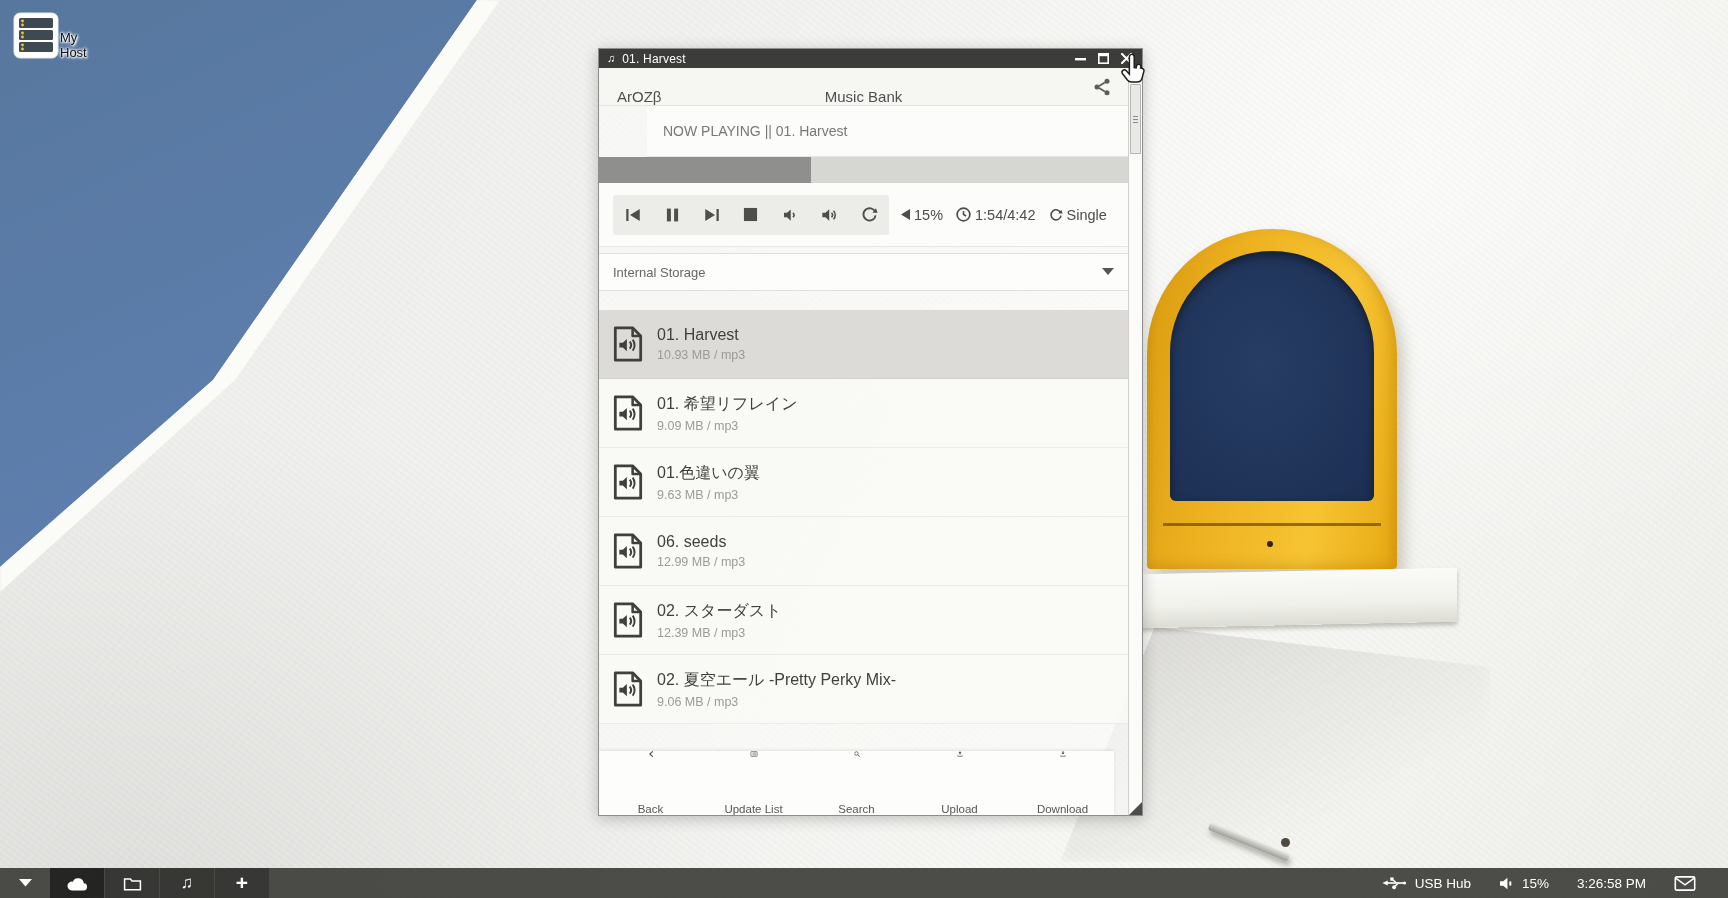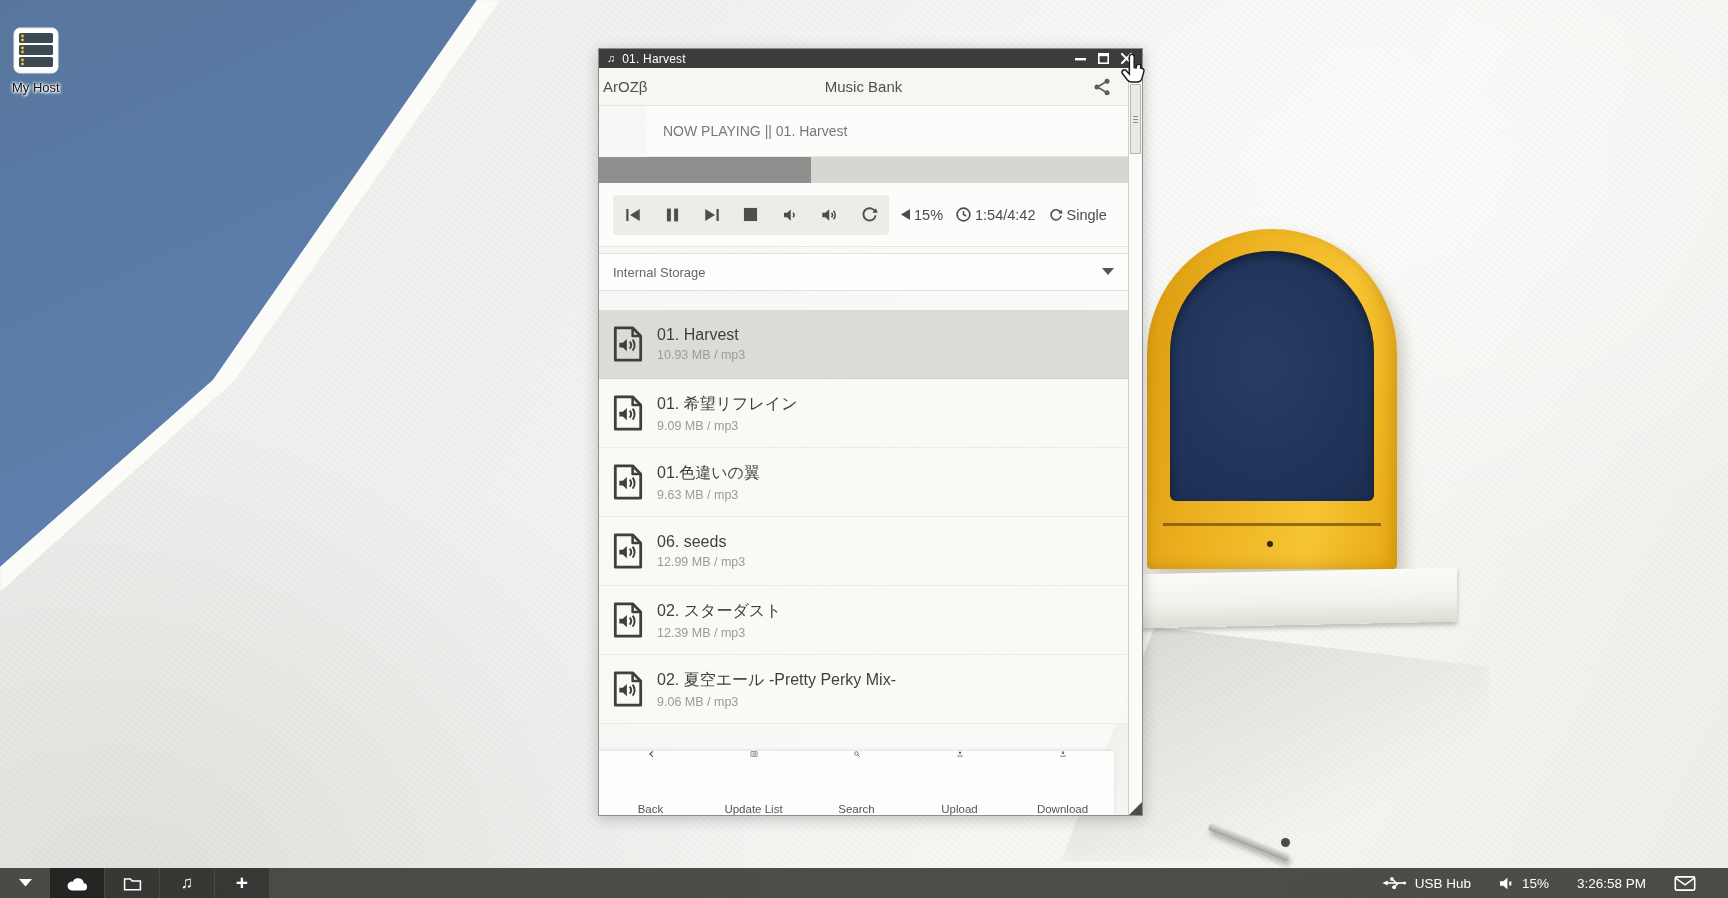--- a/index.html
+++ b/index.html
@@ -36,35 +36,35 @@
   .sill-shadow{position:absolute;left:1060px;top:612px;width:430px;height:250px;
     clip-path:polygon(22% 6%,100% 22%,100% 100%,0 100%);
     background:linear-gradient(to bottom right,rgba(95,92,82,0.22),rgba(95,92,82,0) 75%);
     filter:blur(7px);}
   .pipe{position:absolute;left:1206px;top:838px;width:86px;height:8px;
     background:linear-gradient(#e8e8e4,#9d9d97);transform:rotate(22deg);border-radius:3px;
     box-shadow:3px 4px 5px rgba(90,88,78,0.4);}
   .pipe-tip{position:absolute;left:1281px;top:838px;width:9px;height:9px;border-radius:50%;background:#4e4a40;}
 
   
-  .desktop-icon{position:absolute;left:12px;top:27px;width:80px;display:flex;flex-direction:column;align-items:flex-start;cursor:default;}
+  .desktop-icon{position:absolute;left:12px;top:12px;width:80px;display:flex;flex-direction:row;align-items:flex-end;cursor:default;}
   .desktop-icon .label{margin-top:5px;font-size:13px;color:#121212;
     text-shadow:0 0 3px #fff,0 0 3px #fff,0 0 4px #fff,1px 1px 2px #fff;}
 
   
   .window{position:absolute;left:598px;top:48px;width:545px;height:768px;
     border:1px solid #8d8d8b;background:rgba(252,252,250,0.6);
     box-shadow:0 3px 14px rgba(0,0,0,0.22);}
   .titlebar{position:absolute;left:0;top:0;right:0;height:19px;background:#3c3c3a;color:#fff;
     display:flex;align-items:center;padding:0 8px;gap:7px;font-size:12px;}
   .titlebar .t-title{flex:0 0 auto;letter-spacing:.2px;}
   .titlebar .spacer{flex:1;}
   .tb-btn{width:16px;height:15px;display:flex;align-items:center;justify-content:center;cursor:pointer;}
   .appheader{position:absolute;left:0;top:19px;right:0;height:38px;background:#f6f6f3;
-    border-bottom:1px solid #e3e3e0;display:flex;align-items:center;padding:0 4px;}
+    border-bottom:1px solid #e3e3e0;display:flex;align-items:flex-end;padding:0 18px;}
   .brand{font-size:15px;color:#4f4f4d;}
   .apptitle{position:absolute;left:0;right:14px;text-align:center;font-size:15px;color:#4f4f4d;}
   .share{position:absolute;right:30px;top:9px;cursor:pointer;}
 
   .content{position:absolute;left:0;top:57px;right:14px;bottom:0;overflow:hidden;}
   .nowplaying{height:51px;background:#fcfcfa;border-bottom:1px solid #e6e6e3;
     display:flex;align-items:center;padding:0 16px;font-size:14px;color:#787876;margin-left:48px;}
   .progress{height:26px;background:#d6d6d3;}
   .progress .fill{height:100%;background:#8f8f8d;}
   .controls{height:64px;background:#fcfcfa;border-bottom:1px solid #e6e6e3;

